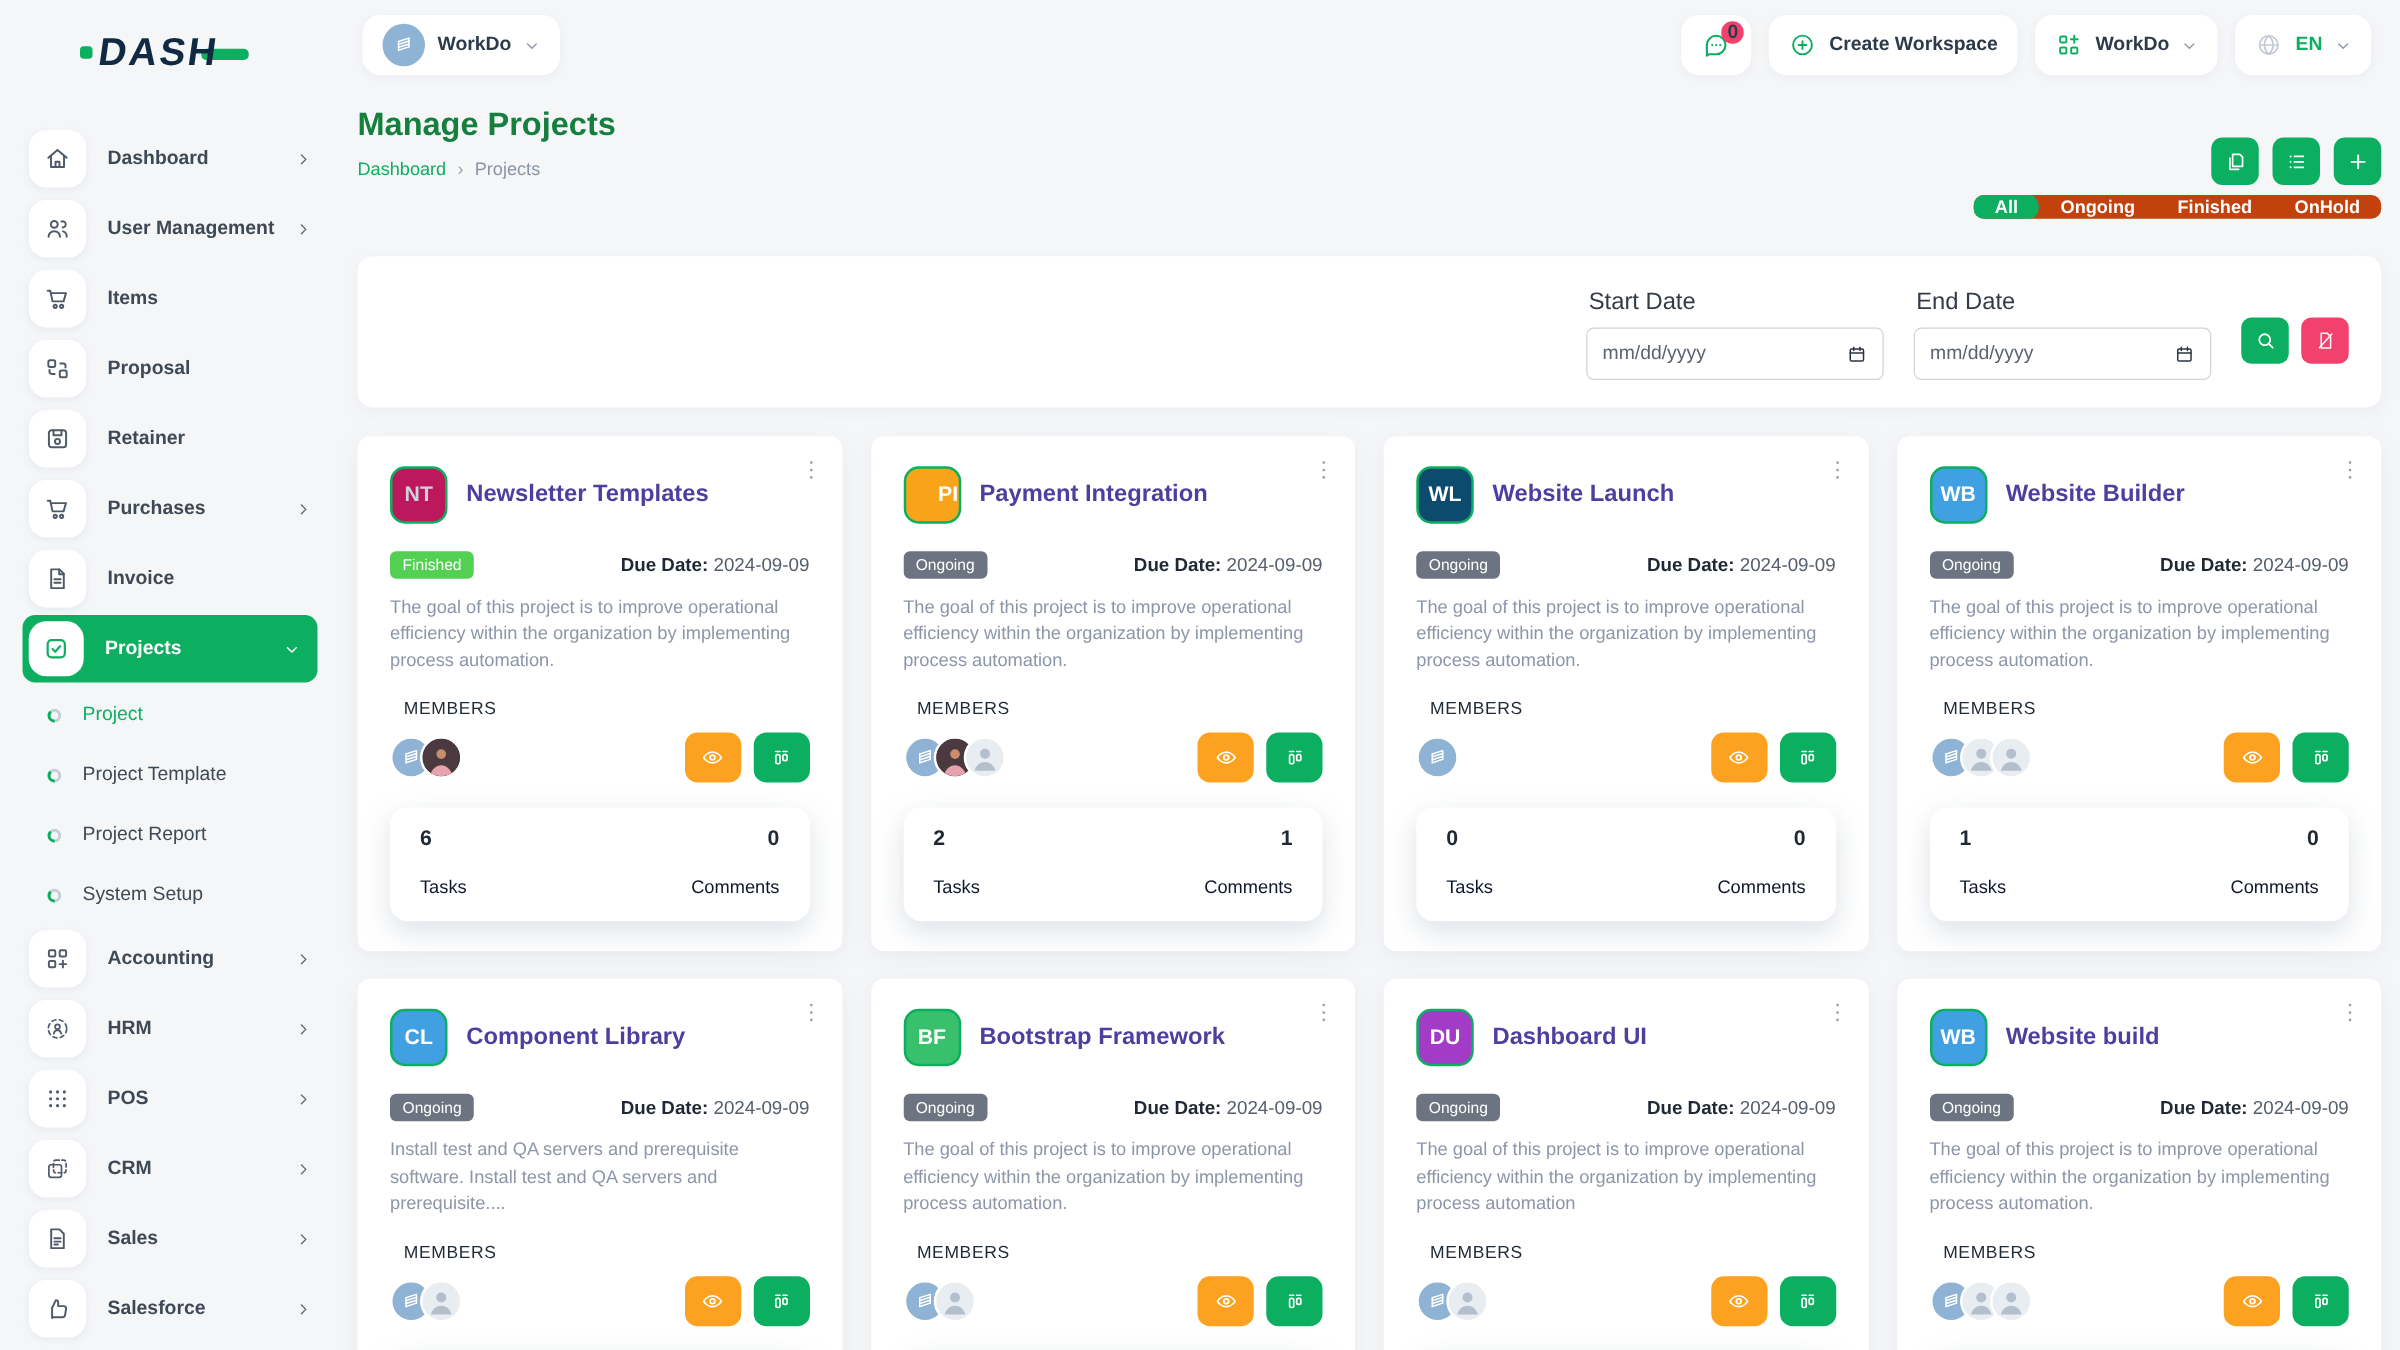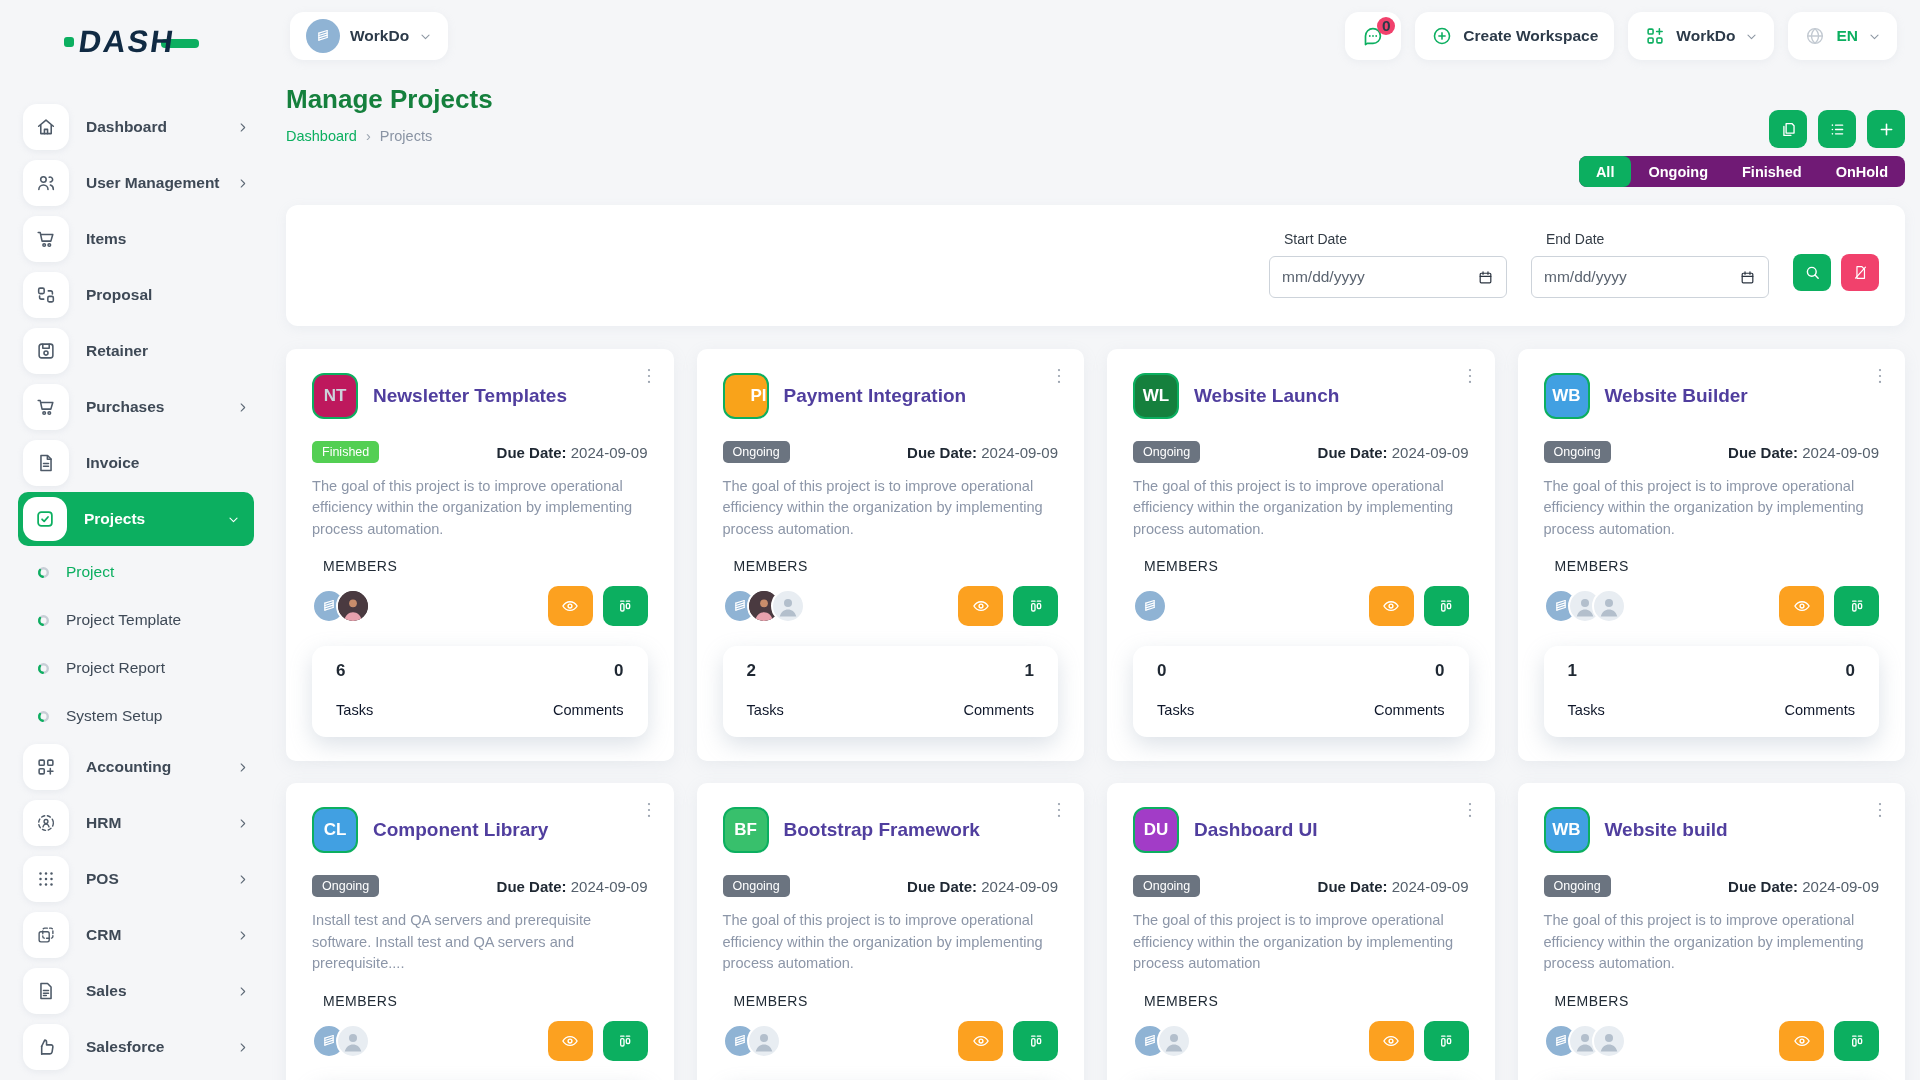--- a/index.html
+++ b/index.html
@@ -56,29 +56,29 @@
   .page-head { position:relative; height:133px; }
   .page-title { position:absolute; left:0; top:12px; margin:0; font-size:26px; font-weight:700; color:#15803d; }
   .crumbs { position:absolute; left:0; top:56px; font-size:14.5px; display:flex; align-items:center; }
   .crumbs a { color:#0caf60; text-decoration:none; cursor:pointer; }
   .crumbs .sep { color:#9aa4b0; margin:0 9px; }
   .crumbs .cur { color:#8a94a4; }
   .hd-actions { position:absolute; right:0; top:38px; display:flex; gap:11px; }
   .gbtn { width:38px; height:38px; background:#0caf60; border:none; border-radius:9px; color:#fff;
     display:flex; align-items:center; justify-content:center; cursor:pointer; }
   .gbtn svg { width:19px; height:19px; }
-  .tabs { position:absolute; right:0; top:84px; background:#701a75; border-radius:8px; display:flex; height:31px; }
+  .tabs { position:absolute; right:0; top:84px; background:#c2410c; border-radius:8px; display:flex; height:19px; }
   .tab { border:none; background:transparent; color:#fff; font-weight:700; font-size:14.5px; padding:0 17px;
     cursor:pointer; font-family:inherit; border-radius:8px; }
   .tab[data-active="true"] { background:#0caf60; }
 
   
   .filter-panel { height:121px; background:#fff; border-radius:12px; box-shadow:0 3px 12px rgba(165,178,194,.12);
     display:flex; justify-content:flex-end; gap:24px; padding:26px 26px 0 0; }
-  .fgroup label { display:block; font-size:14px; color:#333c46; margin:0 0 9px 15px; }
+  .fgroup label { display:block; font-size:19px; color:#333c46; margin:0 0 9px 2px; }
   .dinput { width:238px; height:42px; border:1px solid #cdd3da; border-radius:6px; background:#fff; display:flex;
     align-items:center; justify-content:space-between; padding:0 12px; font-size:15.5px; color:#5b6470; cursor:text; }
   .dinput i { color:#2b3440; } .dinput i svg { width:17px; height:17px; }
   .fbtns { display:flex; gap:10px; margin-top:23px; }
   .sbtn,.rbtn { width:38px; height:37px; border:none; border-radius:8px; color:#fff; display:flex;
     align-items:center; justify-content:center; cursor:pointer; }
   .sbtn { background:#0caf60; } .rbtn { background:#f1416c; }
   .sbtn svg,.rbtn svg { width:17px; height:17px; }
 
   
@@ -717,21 +717,21 @@
           </div>
           <div class="stat right">
             <b>1</b>
             <span>Comments</span>
           </div>
         </div>
       </article>
 
       <article class="card">
         <div class="card-top">
-          <span class="pavatar" style="background: #15803d;">
+          <span class="pavatar" style="background: #0c4a6e;">
             <b style="color: rgb(255, 255, 255);">WL</b>
           </span>
           <h3 class="ptitle">Website Launch</h3>
           <i class="dots">
             <svg viewBox="0 0 24 24">
               <circle cx="12" cy="5.5" r="1.2" fill="currentColor"></circle>
               <circle cx="12" cy="12" r="1.2" fill="currentColor"></circle>
               <circle cx="12" cy="18.5" r="1.2" fill="currentColor"></circle>
             </svg>
           </i>

